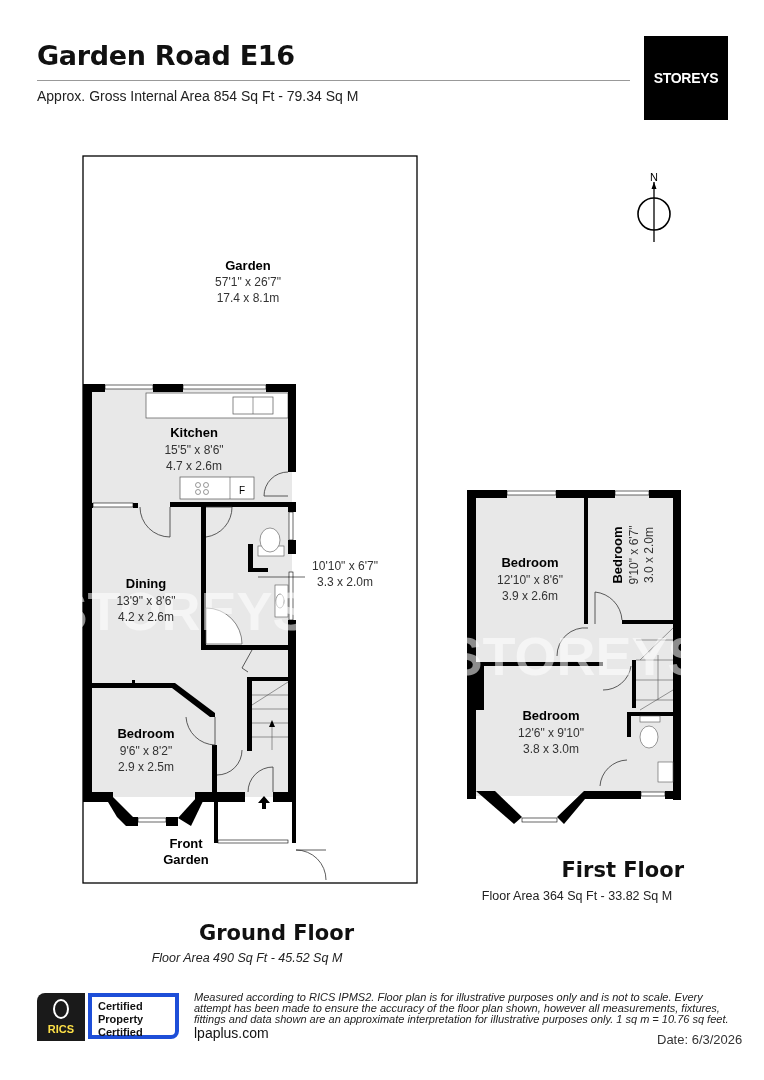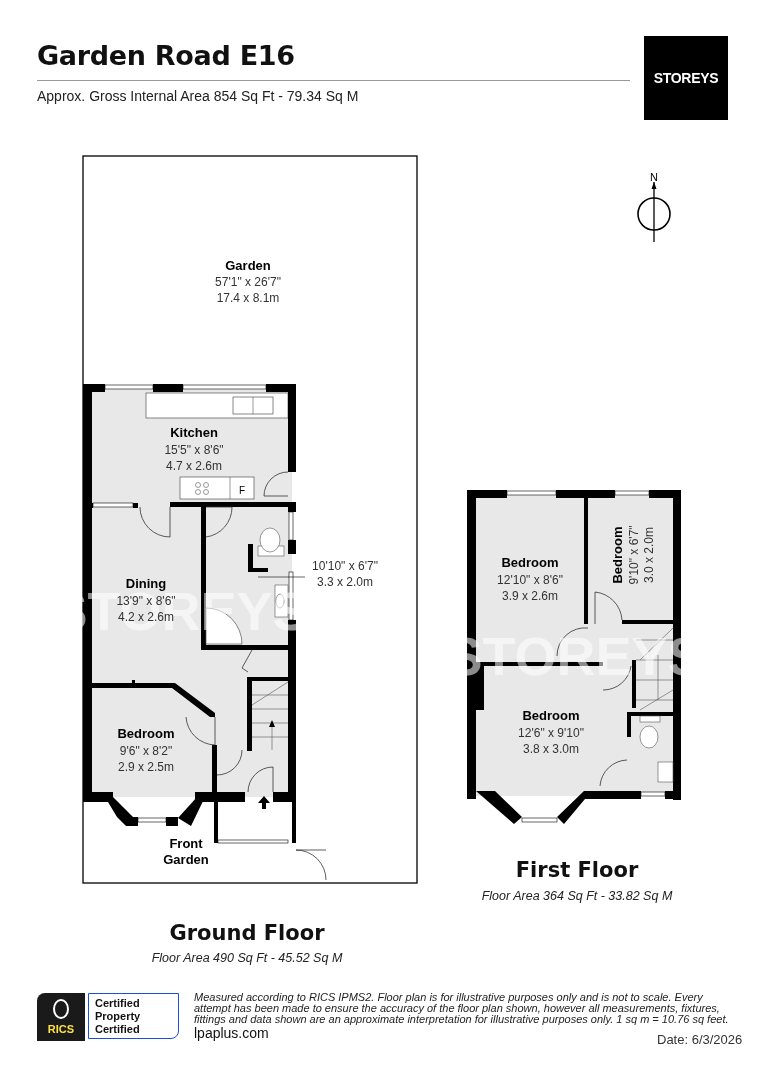--- a/index.html
+++ b/index.html
@@ -5,21 +5,21 @@
   html,body{margin:0;padding:0;background:#fff;}
   body{width:764px;height:1080px;position:relative;overflow:hidden;font-family:"DejaVu Sans","Liberation Sans",sans-serif;color:#111;}
   .abs{position:absolute;}
   #title{left:37px;top:40px;font-size:27px;font-weight:600;letter-spacing:-0.3px;}
   #rule{left:37px;top:80px;width:593px;height:1px;background:#999;}
   #subtitle{left:37px;top:88px;font-size:14px;color:#222;font-family:"Liberation Sans",sans-serif;}
   #logo{left:644px;top:36px;width:84px;height:84px;background:#000;color:#fff;display:flex;align-items:center;justify-content:center;font-family:"Liberation Sans",sans-serif;font-weight:700;font-size:14px;letter-spacing:-0.3px;}
   svg text{font-family:"Liberation Sans",sans-serif;}
   .room-name{font-size:13px;font-weight:600;}
   .room-dim{font-size:12px;fill:#333;}
-  .floor-title{position:absolute;font-size:21px;font-weight:600;text-align:center;font-family:"DejaVu Sans",sans-serif;}
+  .floor-title{position:absolute;font-size:21px;font-weight:600;text-align:right;font-family:"DejaVu Sans",sans-serif;}
   .floor-area{position:absolute;font-size:12.5px;text-align:center;font-family:"Liberation Sans",sans-serif;color:#222;}
   #rics{left:37px;top:993px;width:145px;height:48px;}
   #disclaimer{left:194px;top:992px;width:536px;font-size:11px;line-height:11px;color:#222;font-family:"Liberation Sans",sans-serif;font-style:italic;}
   #website{left:194px;top:1025px;font-size:14px;font-family:"Liberation Sans",sans-serif;}
   #date{left:657px;top:1032px;font-size:13px;color:#333;font-family:"Liberation Sans",sans-serif;}
 </style>
 </head>
 <body>
 
 <div id="title" class="abs">Garden Road E16</div>
@@ -226,28 +226,28 @@
   <g>
     <text x="551" y="720" class="room-name" text-anchor="middle">Bedroom</text>
     <text x="551" y="737" class="room-dim" text-anchor="middle">12'6" x 9'10"</text>
     <text x="551" y="753" class="room-dim" text-anchor="middle">3.8 x 3.0m</text>
   </g>
 </svg>
 
 <div class="floor-title" style="left:140px;top:921px;width:214px;">Ground Floor</div>
 <div class="floor-area" style="left:130px;top:951px;width:234px;font-style:italic;">Floor Area 490 Sq Ft - 45.52 Sq M</div>
 <div class="floor-title" style="left:470px;top:858px;width:214px;">First Floor</div>
-<div class="floor-area" style="left:455px;top:889px;width:244px;font-style:italic;">Floor Area 364 Sq Ft - 33.82 Sq M</div>
+<div class="floor-area" style="left:455px;top:889px;width:244px;">Floor Area 364 Sq Ft - 33.82 Sq M</div>
 
 <div id="rics" class="abs">
   <div style="position:absolute;left:0;top:0;width:48px;height:48px;background:#1a1a1a;border-radius:8px 0 0 0;color:#fde047;">
     <div style="position:absolute;left:16px;top:6px;width:16px;height:20px;border-radius:50%;border:2px solid #fff;box-sizing:border-box;"></div>
     <div style="position:absolute;left:0;width:48px;top:30px;text-align:center;font-size:11px;font-weight:700;font-family:'Liberation Sans',sans-serif;">RICS</div>
   </div>
-  <div style="position:absolute;left:51px;top:0;width:91px;height:46px;border:1px solid #1d4ed8;border-radius:0 0 8px 0;box-sizing:border-box;padding:3px 6px;font-family:'Liberation Sans',sans-serif;font-weight:700;font-size:11px;line-height:13px;">
+  <div style="position:absolute;left:51px;top:0;width:91px;height:46px;border:4px solid #1d4ed8;border-radius:0 0 8px 0;box-sizing:border-box;padding:3px 6px;font-family:'Liberation Sans',sans-serif;font-weight:700;font-size:11px;line-height:13px;">
     <div>Certified</div>
     <div>Property</div>
     <div>Certified</div>
   </div>
 </div>
 
 <div id="disclaimer" class="abs">Measured according to RICS IPMS2. Floor plan is for illustrative purposes only and is not to scale. Every attempt has been made to ensure the accuracy of the floor plan shown, however all measurements, fixtures, fittings and data shown are an approximate interpretation for illustrative purposes only. 1 sq m = 10.76 sq feet.</div>
 <div id="website" class="abs">lpaplus.com</div>
 <div id="date" class="abs">Date: 6/3/2026</div>
 

